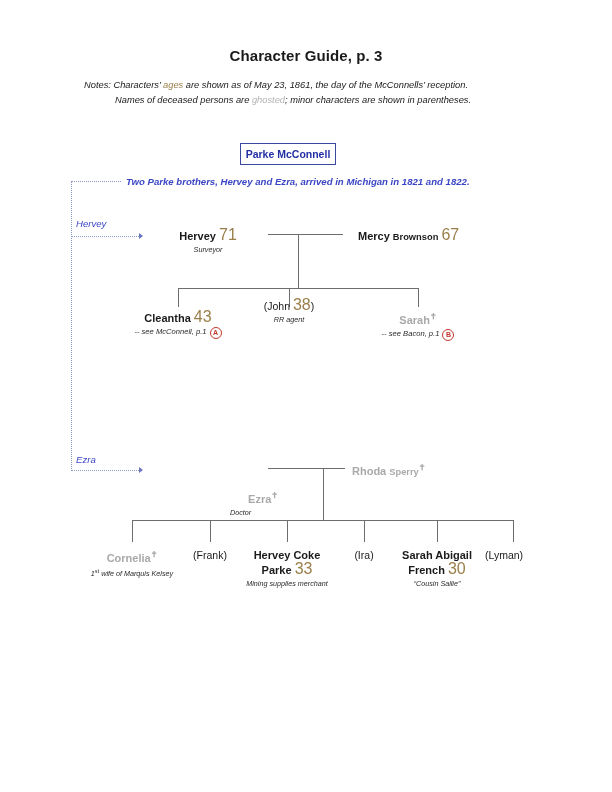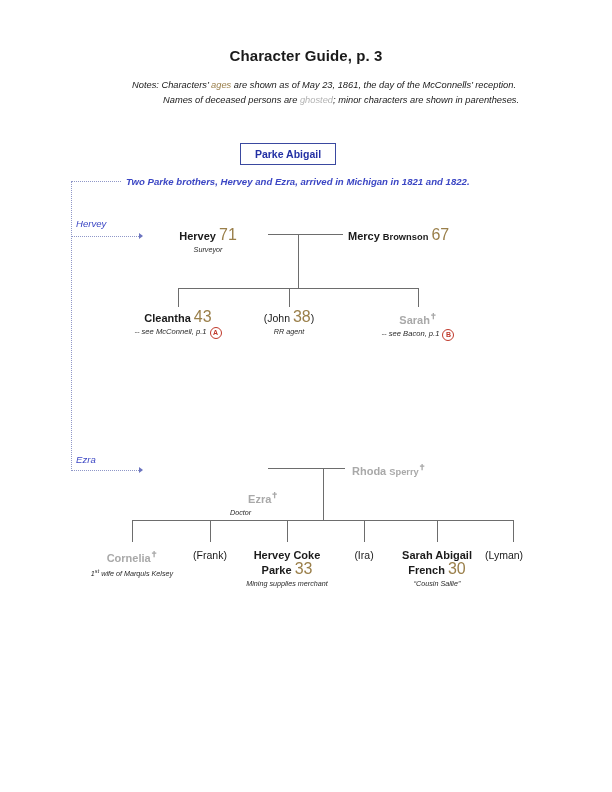--- a/index.html
+++ b/index.html
@@ -14,21 +14,21 @@
   .page{position:absolute;left:0;top:0;width:612px;height:792px;}
 
   
   .title{
     position:absolute;left:0;top:47px;width:612px;
     text-align:center;
     font-size:15px;font-weight:bold;letter-spacing:.1px;
   }
   .notes{
     position:absolute;left:84px;top:78px;width:450px;
-    font-size:9.3px;font-style:italic;line-height:15px;margin-left:48px;
+    font-size:9.3px;font-style:italic;line-height:15px;
   }
   .notes .l2{display:block;margin-left:31px;}
   .age-word{color:#9a7f4a;font-style:italic;}
   .ghost-word{color:#b3b3b3;font-style:italic;}
 
   
   .sect-box{
     position:absolute;left:240px;top:143px;
     width:94px;height:20px;
     border:1px solid #3a49a0;
@@ -113,21 +113,21 @@
 
   <div class="title">Character Guide, p. 3</div>
 
   <div class="notes">
     <span>Notes:</span>
     <span>Characters’ </span><span class="age-word">ages</span><span> are shown as of May 23, 1861, the day of the McConnells’ reception.</span>
     <span class="l2"><span>Names of deceased persons are </span><span class="ghost-word">ghosted</span><span>; minor characters are shown in parentheses.</span></span>
   </div>
 
   <div class="sect-box">
-    <span>Parke Abigail</span>
+    <span>Parke McConnell</span>
   </div>
 
   <div class="dot-v"></div>
   <div class="dot-h dh-top"></div>
   <div class="dot-h dh-hervey"></div>
   <div class="dot-h dh-ezra"></div>
   <div class="arrow ar-hervey"></div>
   <div class="arrow ar-ezra"></div>
 
   <div class="blue-note intro-note">Two Parke brothers, Hervey and Ezra, arrived in Michigan in 1821 and 1822.</div>
@@ -145,39 +145,39 @@
   <div class="ln-v" style="left:418px;top:288px;height:19px;"></div>
 
   <div class="node" style="left:148px;top:228px;width:120px;">
     <div class="nm">
       <span>Hervey</span>
       <span class="age">71</span>
     </div>
     <div class="sub">Surveyor</div>
   </div>
 
-  <div class="node" style="left:348px;top:228px;width:130px;text-align:left;">
+  <div class="node" style="left:358px;top:228px;width:130px;text-align:left;">
     <div class="nm">
       <span>Mercy</span>
       <span class="sur">Brownson</span>
       <span class="age">67</span>
     </div>
   </div>
 
   <div class="node" style="left:118px;top:310px;width:120px;">
     <div class="nm">
       <span>Cleantha</span>
       <span class="age">43</span>
     </div>
     <div class="sub ref">
       <span>-- see McConnell, p.1</span><span class="circ">A</span>
     </div>
   </div>
 
-  <div class="node" style="left:239px;top:310px;width:100px;">
+  <div class="node" style="left:239px;top:298px;width:100px;">
     <div class="nm minor">
       <span>(John</span>
       <span class="age">38</span><span>)</span>
     </div>
     <div class="sub">RR agent</div>
   </div>
 
   <div class="node" style="left:368px;top:310px;width:100px;">
     <div class="nm ghost">
       <span>Sarah</span><span class="dag">✝</span>

